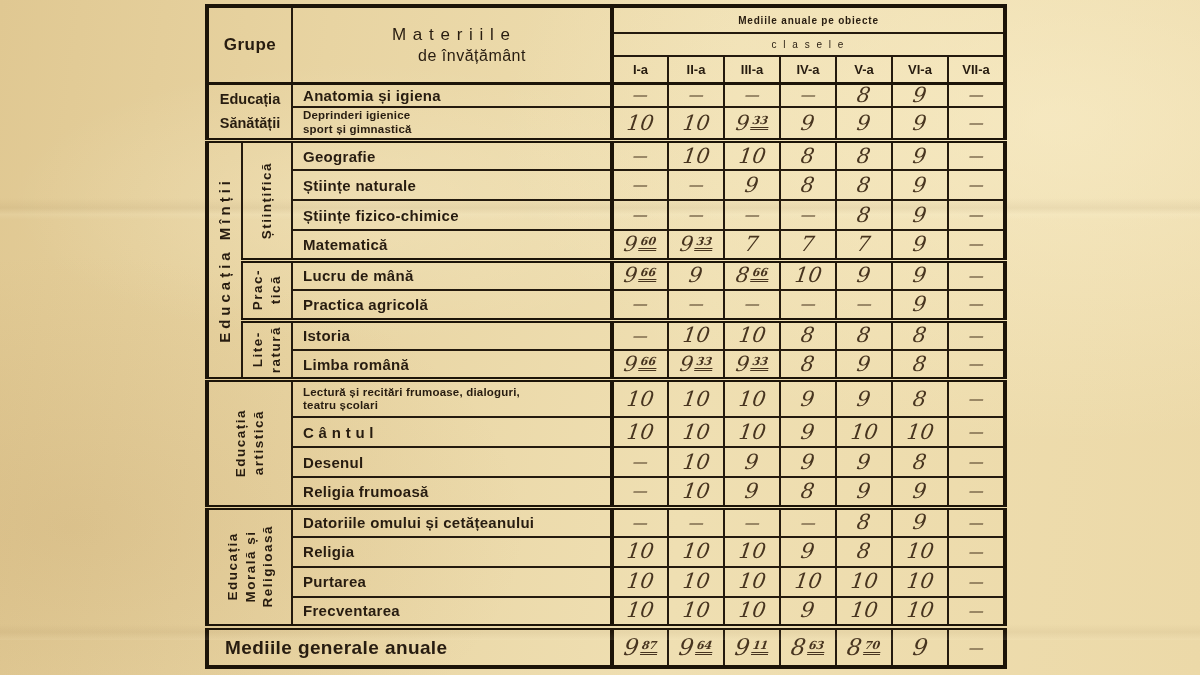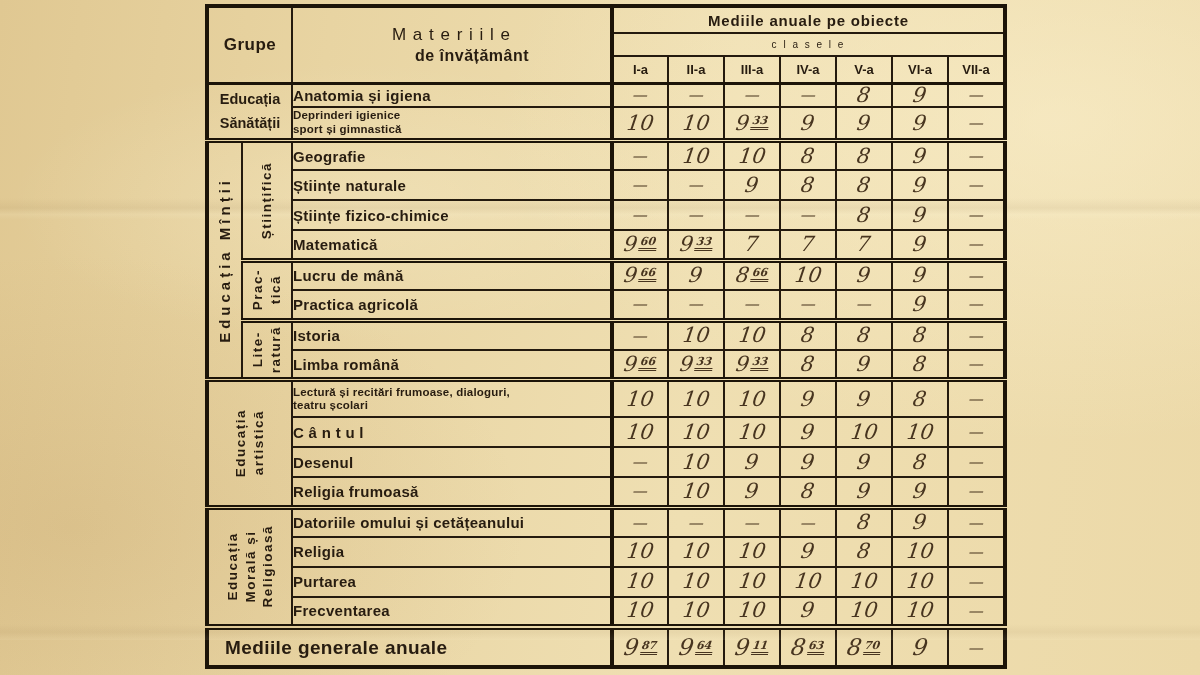--- a/index.html
+++ b/index.html
@@ -26,30 +26,30 @@
   table.report{
     width:100%;height:100%;border-collapse:collapse;table-layout:fixed;
     border:4px solid #1c1408;
   }
   td{padding:0;vertical-align:middle;text-align:center;color:#271c10;}
   
   thead td{border:2px solid #241a0e;}
   td.span3{border-bottom:3px solid #1c1408;}
   .grupe-cell{font-size:17px;font-weight:700;letter-spacing:0.5px;}
   .materii-l1{font-size:17px;font-weight:400;letter-spacing:1px;}
-  .materii-l2{font-size:16px;font-weight:700;margin-top:2px;letter-spacing:0.5px;padding-left:41px;}
-  .medii{font-size:15px;font-weight:700;letter-spacing:0.8px;border-bottom:2px solid #241a0e !important;}
+  .materii-l2{font-size:16px;font-weight:400;margin-top:2px;letter-spacing:0.5px;padding-left:41px;}
+  .medii{font-size:10px;font-weight:700;letter-spacing:0.8px;border-bottom:2px solid #241a0e !important;}
   .clasele{font-size:10px;font-weight:400;letter-spacing:2px;border-bottom:2px solid #241a0e !important;}
   tr.h3 td{font-size:13px;font-weight:700;border-bottom:3px solid #1c1408;}
   
   tbody td{border:2px solid #241a0e;}
   tbody tr.within td{border-bottom:2px dashed #4a3a26;}
   tbody tr.gend td{border-bottom:5px double #1c1408;}
   tbody tr td.gcell, tbody tr td.sgcell{border-bottom:5px double #1c1408;}
-  .subj{text-align:left;font-weight:700;font-size:15px;letter-spacing:0.3px;}
+  .subj{text-align:left;padding-left:10px;font-weight:700;font-size:15px;letter-spacing:0.3px;}
   .subj.small-subject{font-size:11.5px;line-height:1.2;letter-spacing:0.2px;}
   .hlines{font-weight:700;font-size:14.5px;line-height:1.7;}
   .vcell{display:flex;align-items:center;justify-content:center;height:100%;}
   .vtext{writing-mode:vertical-rl;transform:rotate(180deg);font-weight:700;font-size:13.5px;
          letter-spacing:1.5px;line-height:1.3;white-space:pre-line;}
   td.g-mintii .vtext{letter-spacing:4px;font-size:15px;}
   td.c0{border-left:4px solid #1c1408;}
   
   .hw{font-family:"DejaVu Serif",serif;font-style:italic;color:#47341f;font-size:21px;
       display:inline-block;transform:skewX(-8deg);line-height:1;}

